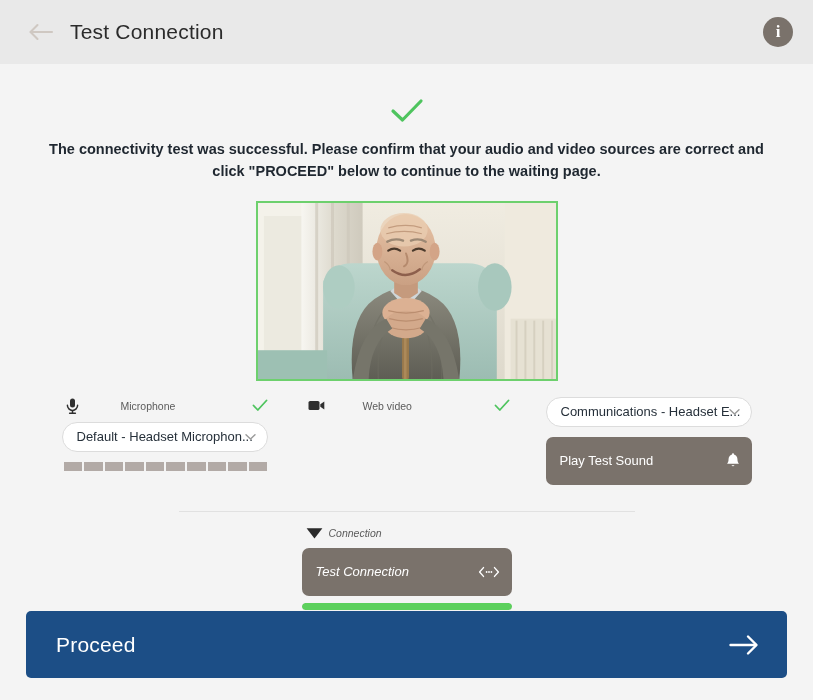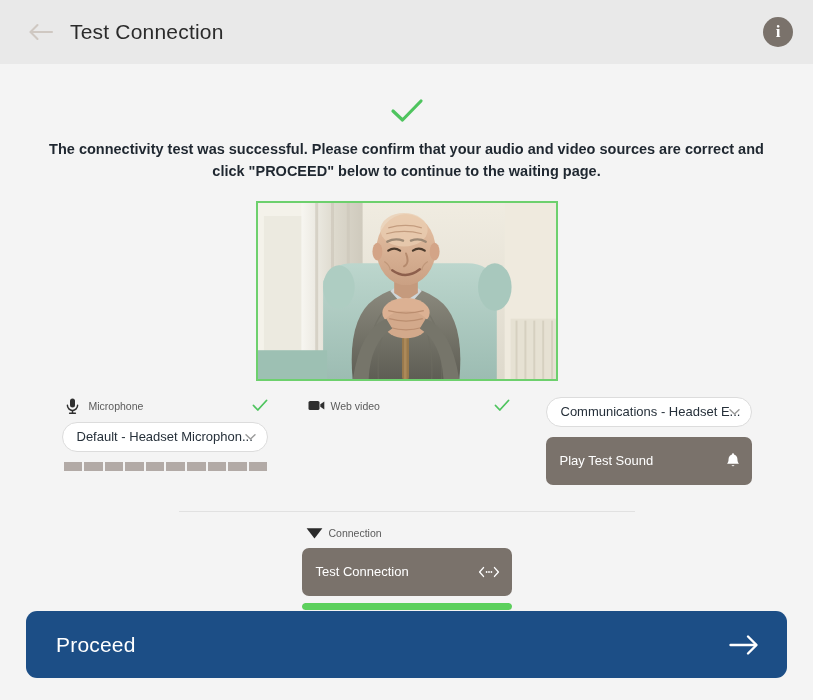--- a/index.html
+++ b/index.html
@@ -97,20 +97,21 @@
     justify-content: space-between;
   }
   .device-col { width: 206px; }
 
   .device-head {
     display: flex;
     align-items: center;
     height: 18px;
     margin-bottom: 7px;
     padding-left: 4px;
+    gap: 32px;
   }
   .device-icon {
     width: 18px;
     height: 16px;
     display: flex;
     align-items: center;
     justify-content: flex-start;
     flex: 0 0 18px;
   }
   .device-label {
@@ -181,20 +182,21 @@
   .divider {
     margin: 26px auto 0;
     width: 456px;
     height: 1px;
     background: #e1e1e1;
   }
 
   .conn-block {
     margin: 12px auto 0;
     width: 210px;
+    font-style: italic;
   }
   .conn-head {
     display: flex;
     align-items: center;
     height: 18px;
     margin-bottom: 6px;
     padding-left: 4px;
   }
   .progress {
     margin-top: 7px;
@@ -210,21 +212,21 @@
   }
 
   
   .proceed {
     position: absolute;
     left: 26px;
     right: 26px;
     bottom: 22px;
     height: 67px;
     background: #1c4e86;
-    border-radius: 11px;
+    border-radius: 5px;
     display: flex;
     align-items: center;
     padding: 0 28px 0 30px;
     cursor: pointer;
   }
   .proceed-label {
     color: #ffffff;
     font-size: 21px;
     letter-spacing: .2px;
   }

